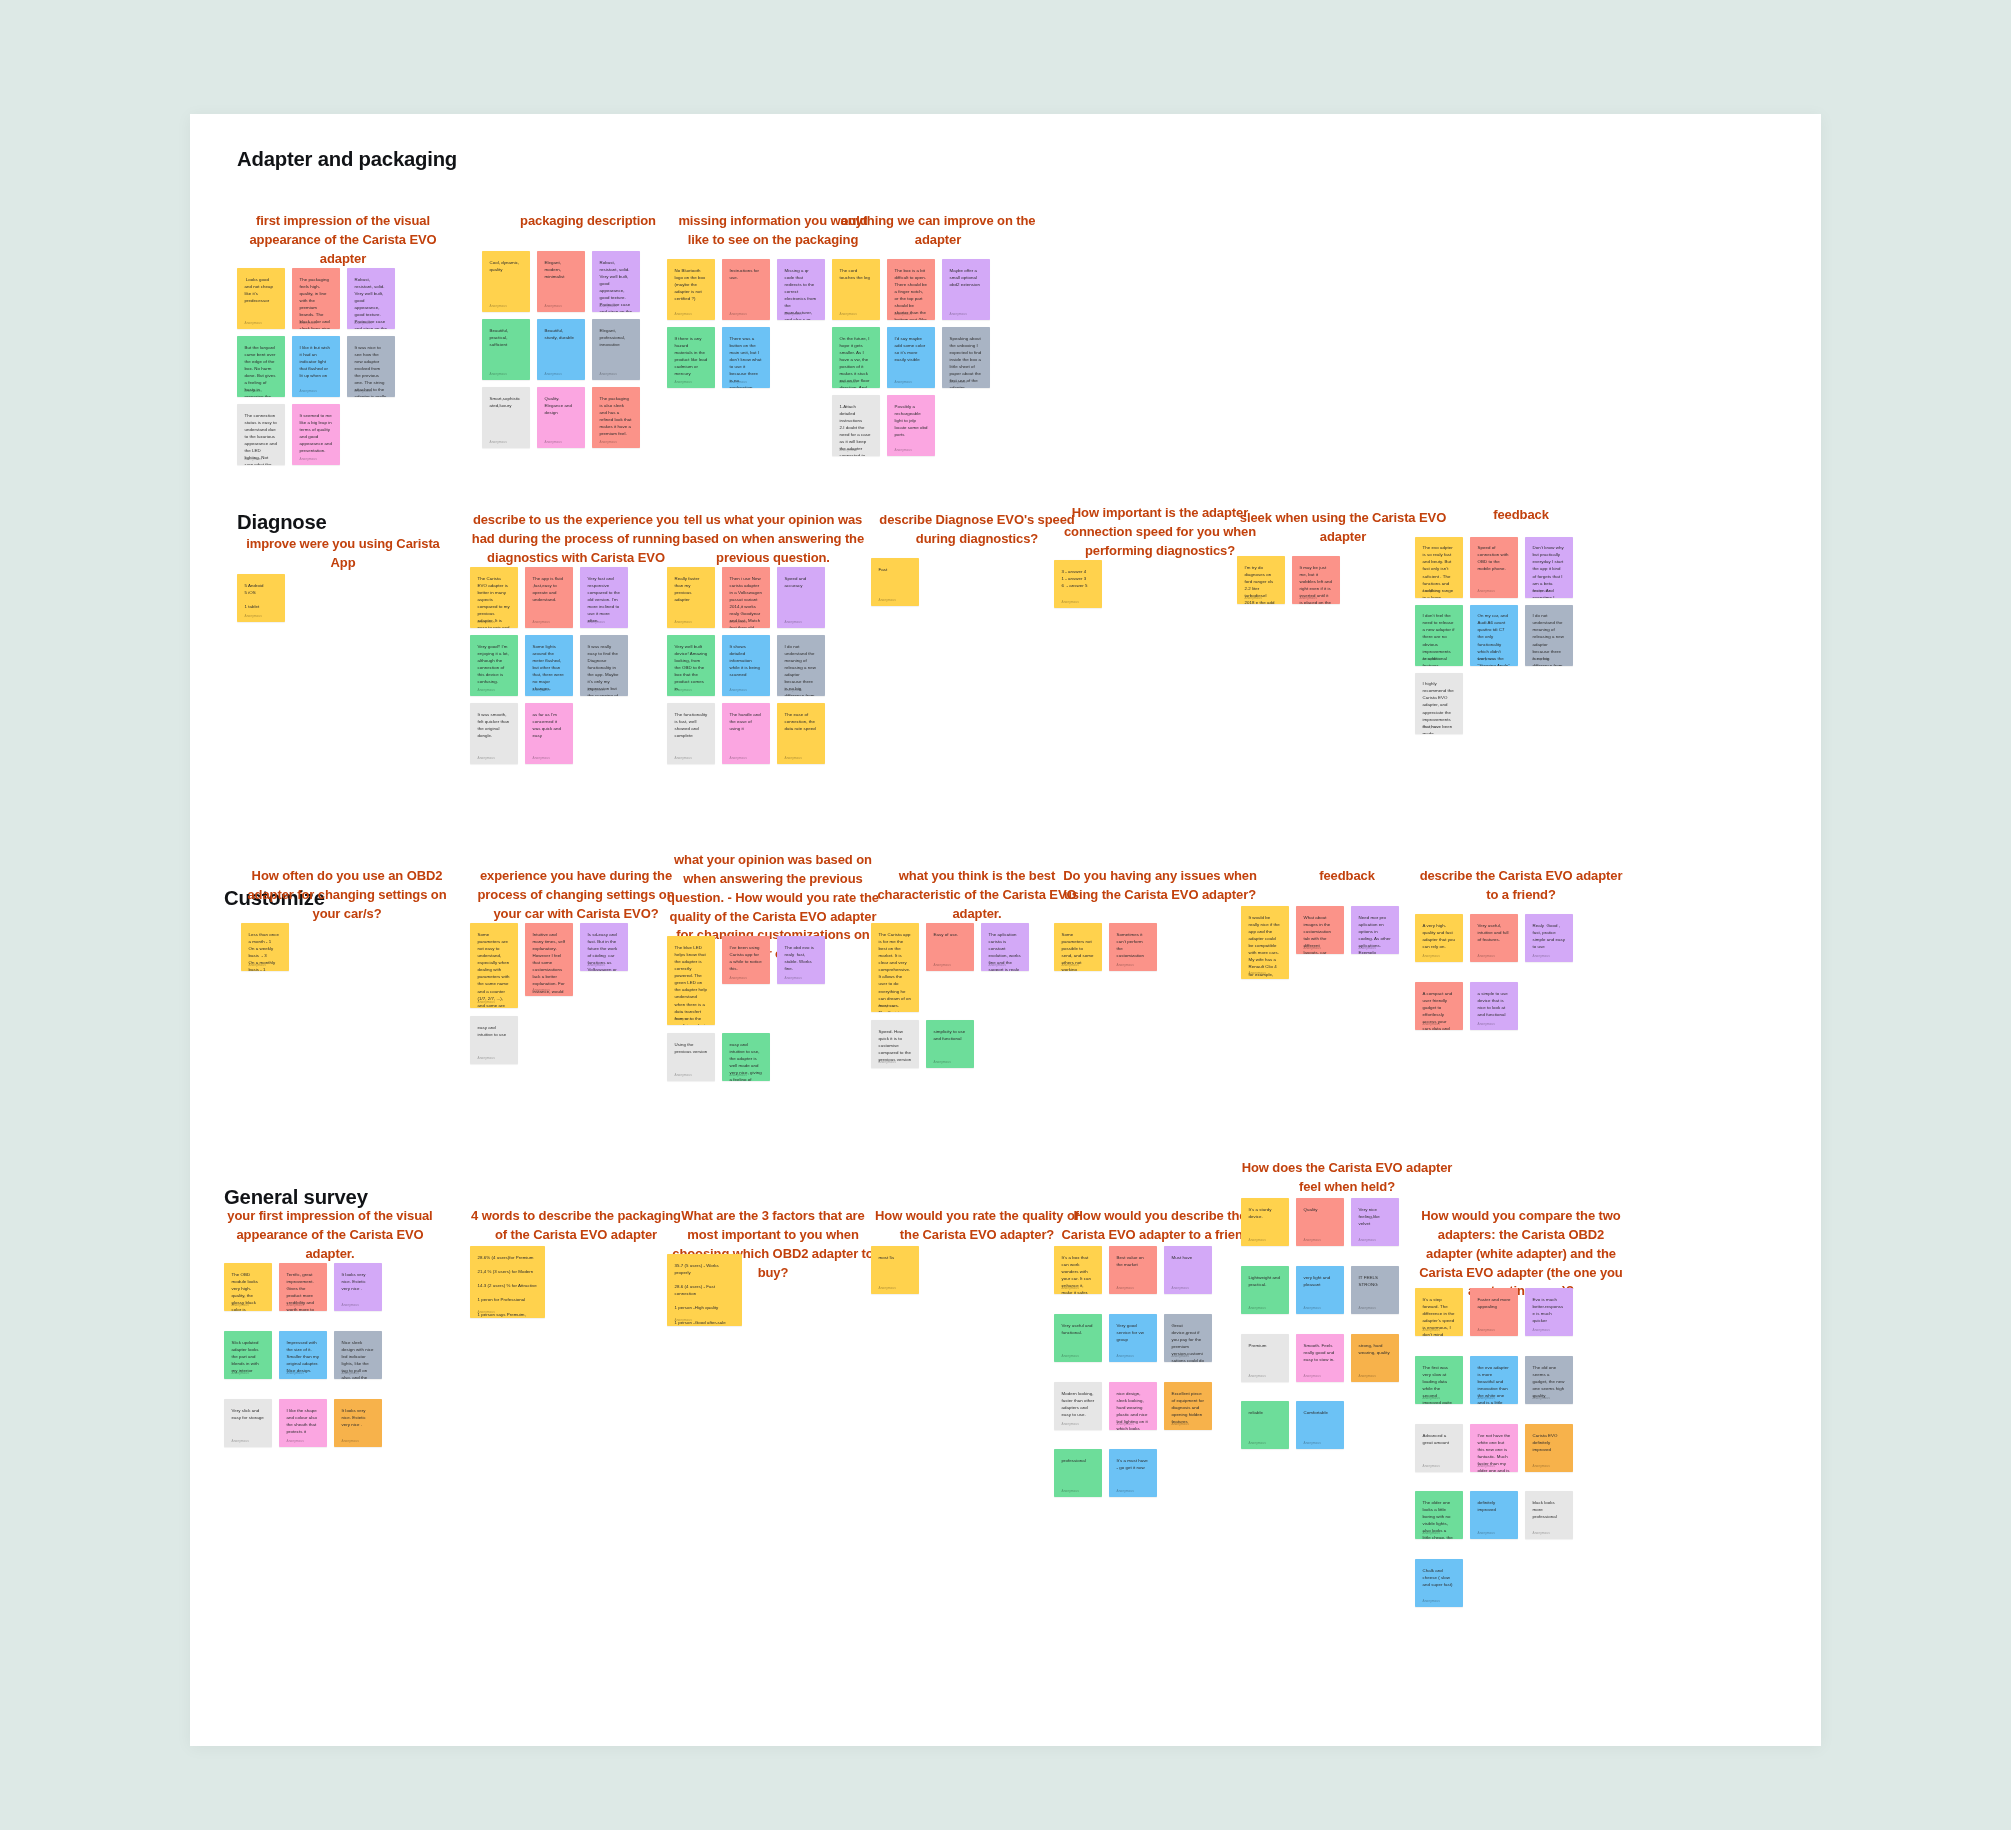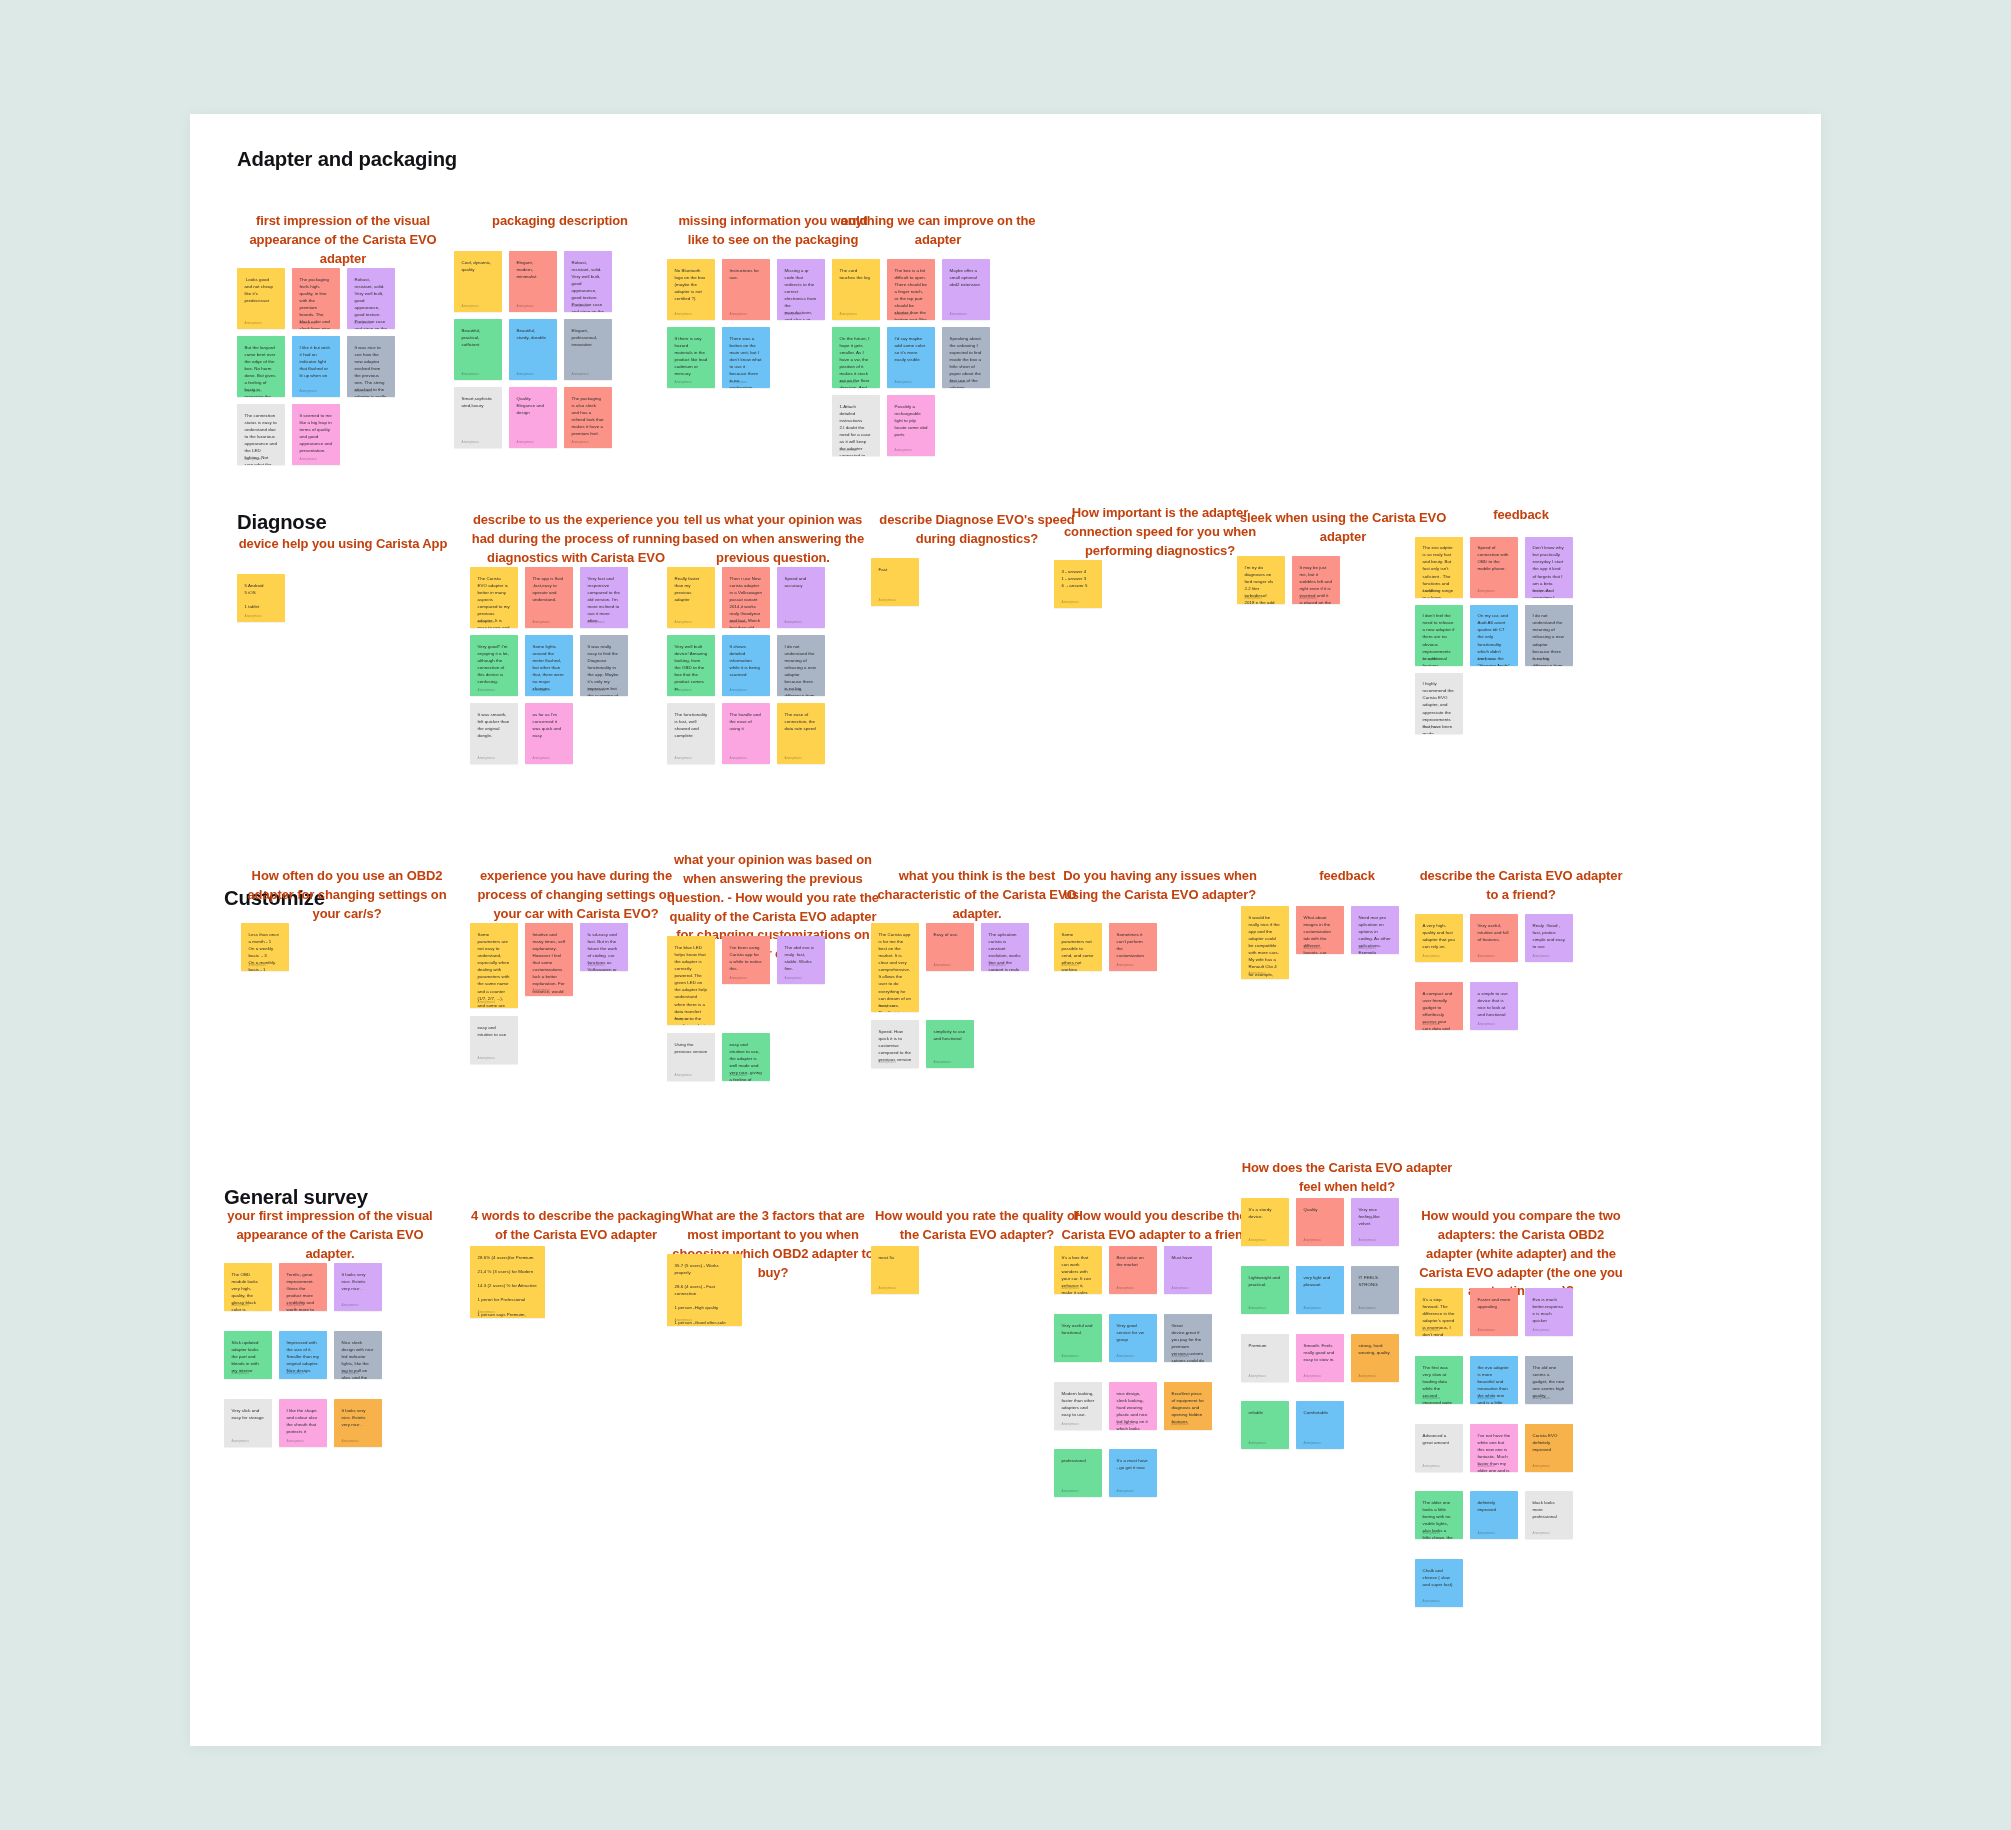--- a/index.html
+++ b/index.html
@@ -110,21 +110,21 @@
         <div class="note c-grey" style="width: 48px; height: 61px; left: 0px; top: 136px;">
           <div class="txt">The connection status is easy to understand due to the luxurious appearance and the LED lighting. Not sure what the button is for.</div>
           <div class="author">Anonymous</div>
         </div>
         <div class="note c-pink" style="width: 48px; height: 61px; left: 55px; top: 136px;">
           <div class="txt">It seemed to me like a big leap in terms of quality and good appearance and presentation.</div>
           <div class="author">Anonymous</div>
         </div>
       </div>
     </div>
-    <div class="col" style="left: 264px; top: 98px;">
+    <div class="col" style="left: 292px; top: 98px;">
       <div class="col-title">packaging description</div>
       <div class="notes" style="position: absolute; left: 0px; top: 39px; width: 220px;">
         <div class="note c-yellow" style="width: 48px; height: 61px; left: 0px; top: 0px;">
           <div class="txt">Cool, dynamic, quality</div>
           <div class="author">Anonymous</div>
         </div>
         <div class="note c-salmon" style="width: 48px; height: 61px; left: 55px; top: 0px;">
           <div class="txt">Elegant, modern, minimalist</div>
           <div class="author">Anonymous</div>
         </div>
@@ -219,21 +219,21 @@
         <div class="note c-pink" style="width: 48px; height: 61px; left: 55px; top: 136px;">
           <div class="txt">Possibly a rechargeable light to jelp locate some obd ports</div>
           <div class="author">Anonymous</div>
         </div>
       </div>
     </div>
     <div class="section" style="left: 47px; top: 397px;">
       <div class="section-title">Diagnose</div>
     </div>
     <div class="col" style="left: 47px; top: 421px;">
-      <div class="col-title">device help you using Carista App</div>
+      <div class="col-title">improve were you using Carista App</div>
       <div class="notes" style="position: absolute; left: 0px; top: 39px; width: 220px;">
         <div class="note c-yellow" style="width: 48px; height: 48px; left: 0px; top: 0px;">
           <div class="txt">5 Android
 5 iOS
 
 1 tablet</div>
           <div class="author">Anonymous</div>
         </div>
       </div>
     </div>

